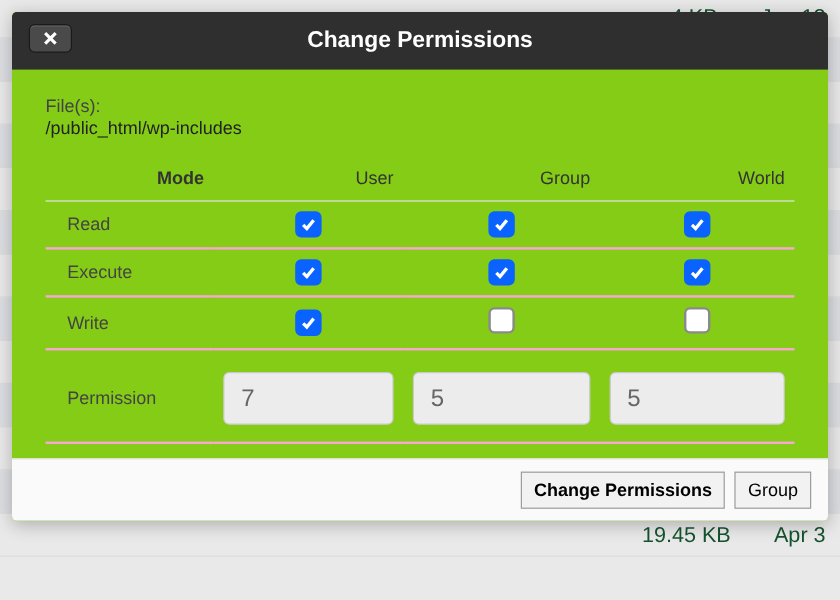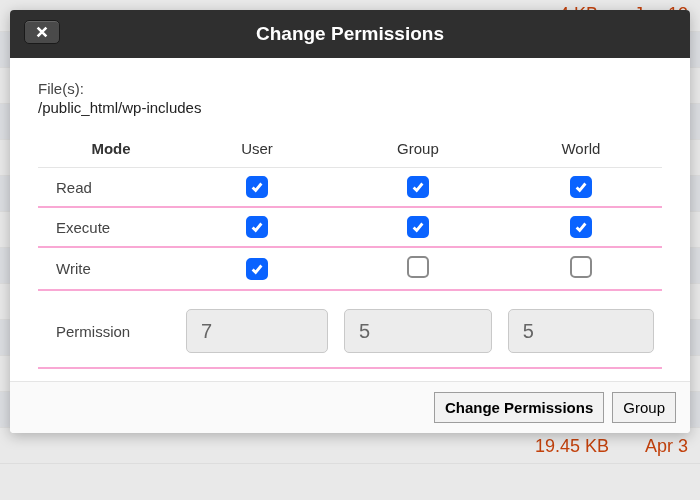--- a/index.html
+++ b/index.html
@@ -12,31 +12,31 @@
   }
   body { background: #e9e9e9; color: #3a3a3a; }
 
   
   .bg-rows { position: absolute; inset: 0; }
   .bg-row {
     position: absolute; left: 0; right: 0;
     height: 36px; line-height: 36px;
     display: flex; justify-content: flex-end;
     padding-right: 12px; gap: 36px;
-    color: #c2410c; font-size: 18px;
+    color: #14532d; font-size: 18px;
     border-bottom: 1px solid #ddd;
   }
   .bg-row.alt { background: #dcdee2; }
 
   
   .dialog {
     position: absolute;
     left: 10px; top: 10px;
     width: 680px;
-    background: #ffffff;
+    background: #84cc16;
     box-shadow: 0 3px 14px rgba(0,0,0,.25);
     border-radius: 4px;
     overflow: hidden;
   }
   .titlebar {
     background: #2f2f2f;
     color: #fff;
     height: 48px;
     position: relative;
     display: flex; align-items: center; justify-content: center;
@@ -57,21 +57,21 @@
 
   .body { padding: 22px 28px 12px 28px; }
   .files-label { color: #444; margin-bottom: 2px; }
   .files-path { color: #222; margin-bottom: 14px; }
 
   table.permissions {
     width: 100%;
     border-collapse: collapse;
   }
   table.permissions thead th {
-    text-align: center;
+    text-align: right;
     font-weight: normal;
     color: #333;
     padding: 10px 8px 10px 8px;
     border-bottom: 1px solid #e5e5e5;
   }
   table.permissions thead th:first-child { font-weight: bold; padding-left: 14px; }
   table.permissions thead th.center { }
 
   table.permissions td {
     padding: 8px;

